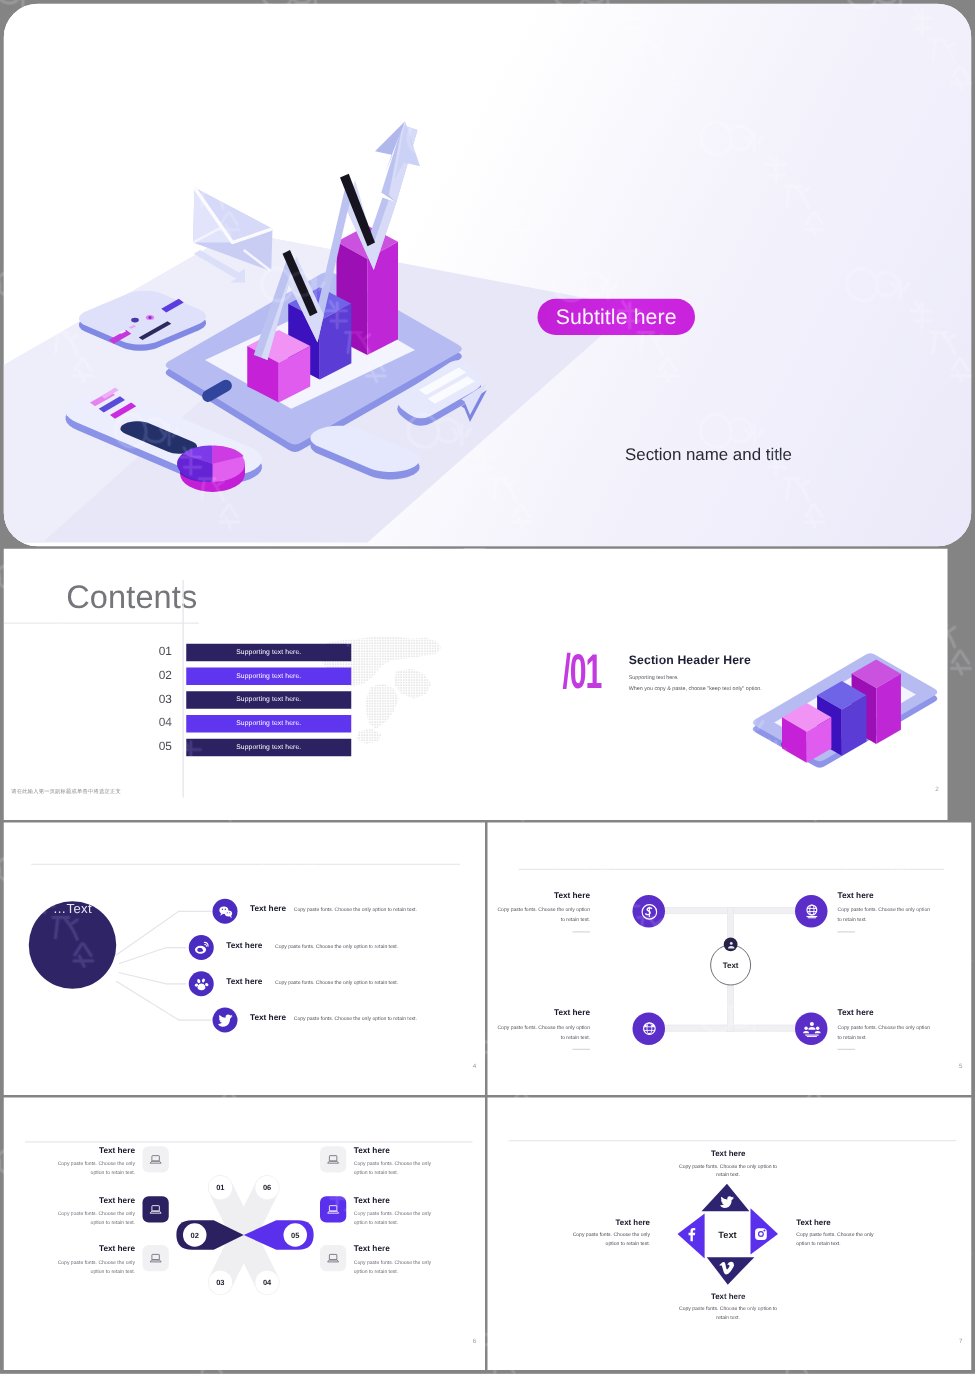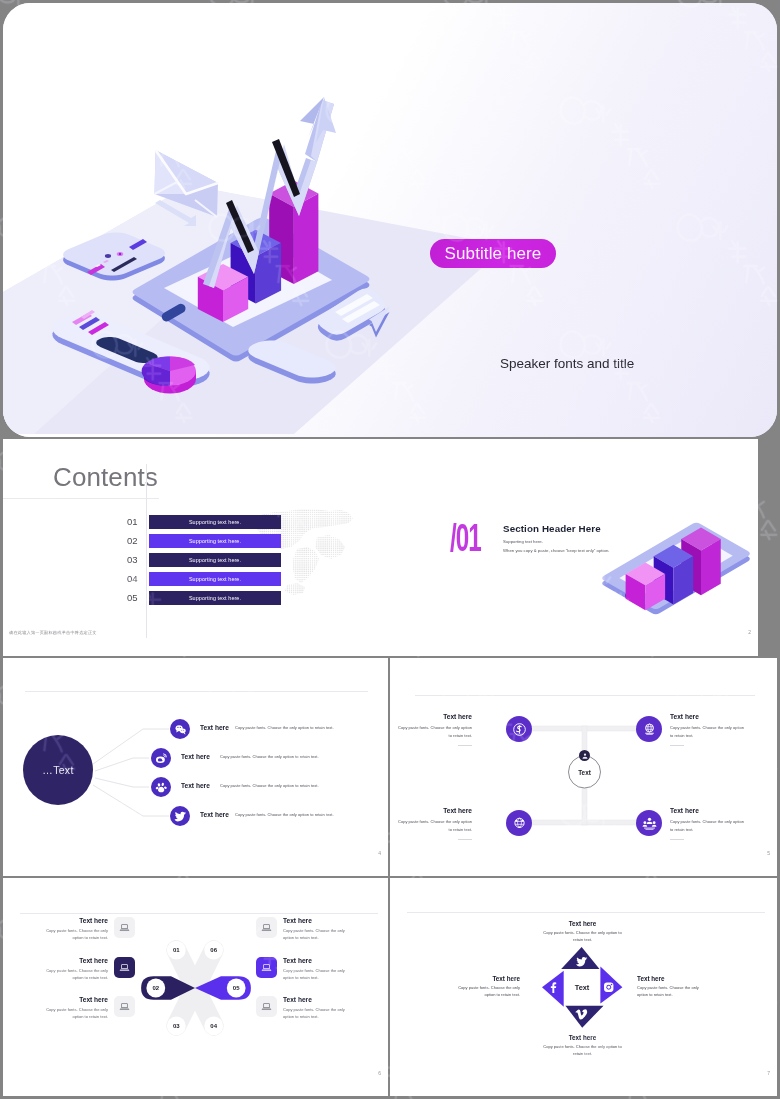--- a/index.html
+++ b/index.html
@@ -38,22 +38,22 @@
   .s3-num{position:absolute;left:79px;top:77px;font-size:39px;font-weight:700;color:#c23ae0;letter-spacing:-1.5px;font-family:"Liberation Sans",sans-serif;transform:scaleX(0.62);transform-origin:left top;}
   .s3-head{position:absolute;left:132px;top:84px;font-size:9.8px;font-weight:700;color:#1c2033;letter-spacing:.1px;}
   .s3-l1{position:absolute;left:132px;top:100px;font-size:4.3px;color:#55555e;}
   .s3-l2{position:absolute;left:132px;top:109px;font-size:4.3px;color:#55555e;}
   .s3-illus{position:absolute;left:228px;top:78px;}
   .s3-pg{position:absolute;right:7px;top:190px;font-size:5px;color:#9a9aa0;}
 
   
   .s4-top{position:absolute;left:22px;top:33px;width:343px;height:1px;background:#e8e8ee;}
   .s4-lines{position:absolute;left:0;top:0;}
-  .s4-circle{position:absolute;left:20px;top:77px;width:70px;height:70px;border-radius:50%;background:#2f2566;
-             display:flex;align-items:center;justify-content:center;}
+  .s4-circle{position:absolute;left:20px;top:63px;width:70px;height:70px;border-radius:50%;background:#2f2566;
+             display:flex;justify-content:center;}
   .s4-circle span{color:#e8e7f2;font-size:10.5px;letter-spacing:.3px;}
   .s4-item{position:absolute;height:20px;}
   .s4-ic{position:absolute;left:0;top:0;width:20px;height:20px;border-radius:50%;background:#4a2cc0;display:flex;align-items:center;justify-content:center;}
   .s4-t{position:absolute;top:5.2px;font-weight:700;font-size:6.6px;color:#16182a;white-space:nowrap;}
   .s4-b{position:absolute;top:6.3px;font-size:4.05px;color:#55555e;white-space:nowrap;}
   .s4-item.i1{left:167px;top:61px;} .s4-item.i1 .s4-t{left:30px;} .s4-item.i1 .s4-b{left:65px;}
   .s4-item.i2{left:148px;top:90px;} .s4-item.i2 .s4-t{left:30px;} .s4-item.i2 .s4-b{left:69px;}
   .s4-item.i3{left:148px;top:119px;} .s4-item.i3 .s4-t{left:30px;} .s4-item.i3 .s4-b{left:69px;}
   .s4-item.i4{left:167px;top:148px;} .s4-item.i4 .s4-t{left:30px;} .s4-item.i4 .s4-b{left:65px;}
   .s4-pg{position:absolute;right:7px;top:192px;font-size:5px;color:#9a9aa0;}
@@ -236,21 +236,21 @@
         <path d="M 320.0 316.9 L 355.0 294.1 Q 365.0 287.5 373.5 296.0 L 378.5 301.0 Q 387.0 309.5 376.6 315.5 L 342.9 335.0 Q 332.5 341.0 323.0 333.6 L 319.5 330.9 Q 310.0 323.5 320.0 316.9 Z" fill="#8a92e6"></path>
         <path d="M366 316.5 L 386.5 303.5 L 373 329 L 368.5 318 Z" fill="#dee1f9"></path>
         <path d="M 320.0 310.9 L 355.0 288.1 Q 365.0 281.5 373.5 290.0 L 378.5 295.0 Q 387.0 303.5 376.6 309.5 L 342.9 329.0 Q 332.5 335.0 323.0 327.6 L 319.5 324.9 Q 310.0 317.5 320.0 310.9 Z" fill="#e6e8fc"></path>
         <path d="M332 309 L 364 291 L 370 295 L 338 313 Z" fill="#fafbfe"></path>
         <path d="M339 316 L 371 298 L 377 302 L 345 320 Z" fill="#fafbfe"></path>
       </g>
     </svg>
     <div class="pill">
         <span>Subtitle here</span>
       </div>
-    <div class="speaker">Speaker fonts and title</div>
+    <div class="speaker">Section name and title</div>
   </div>
   <div class="slide" id="s2">
     <svg class="map" viewBox="0 0 120 110" width="120" height="110">
       <defs>
         <pattern id="dotp" width="2.1" height="2.1" patternUnits="userSpaceOnUse">
           <circle cx="0.75" cy="0.75" r="0.6" fill="#bdbdc4"></circle>
         </pattern>
       </defs>
       <g fill="url(#dotp)">
         <path d="M2 22 L 10 17 L 22 15 L 34 14 L 48 12 L 62 12 L 76 14 L 88 13 L 96 16 L 100 21 L 96 26 L 84 28 L 72 30 L 60 31 L 52 36 L 46 44 L 38 50 L 28 52 L 18 48 L 10 40 L 4 32 Z"></path>

